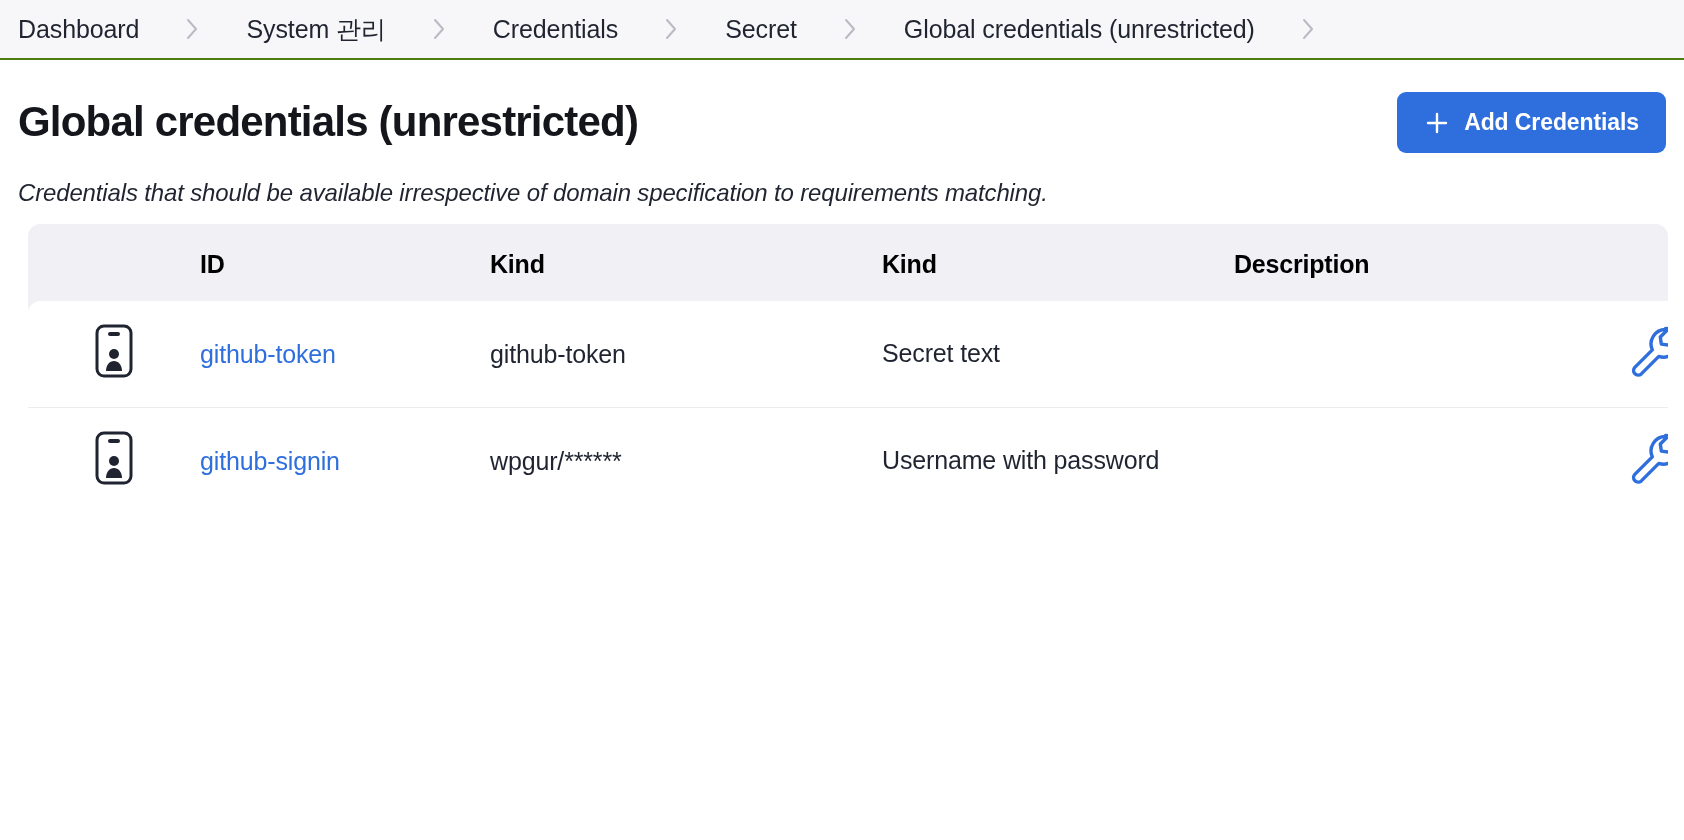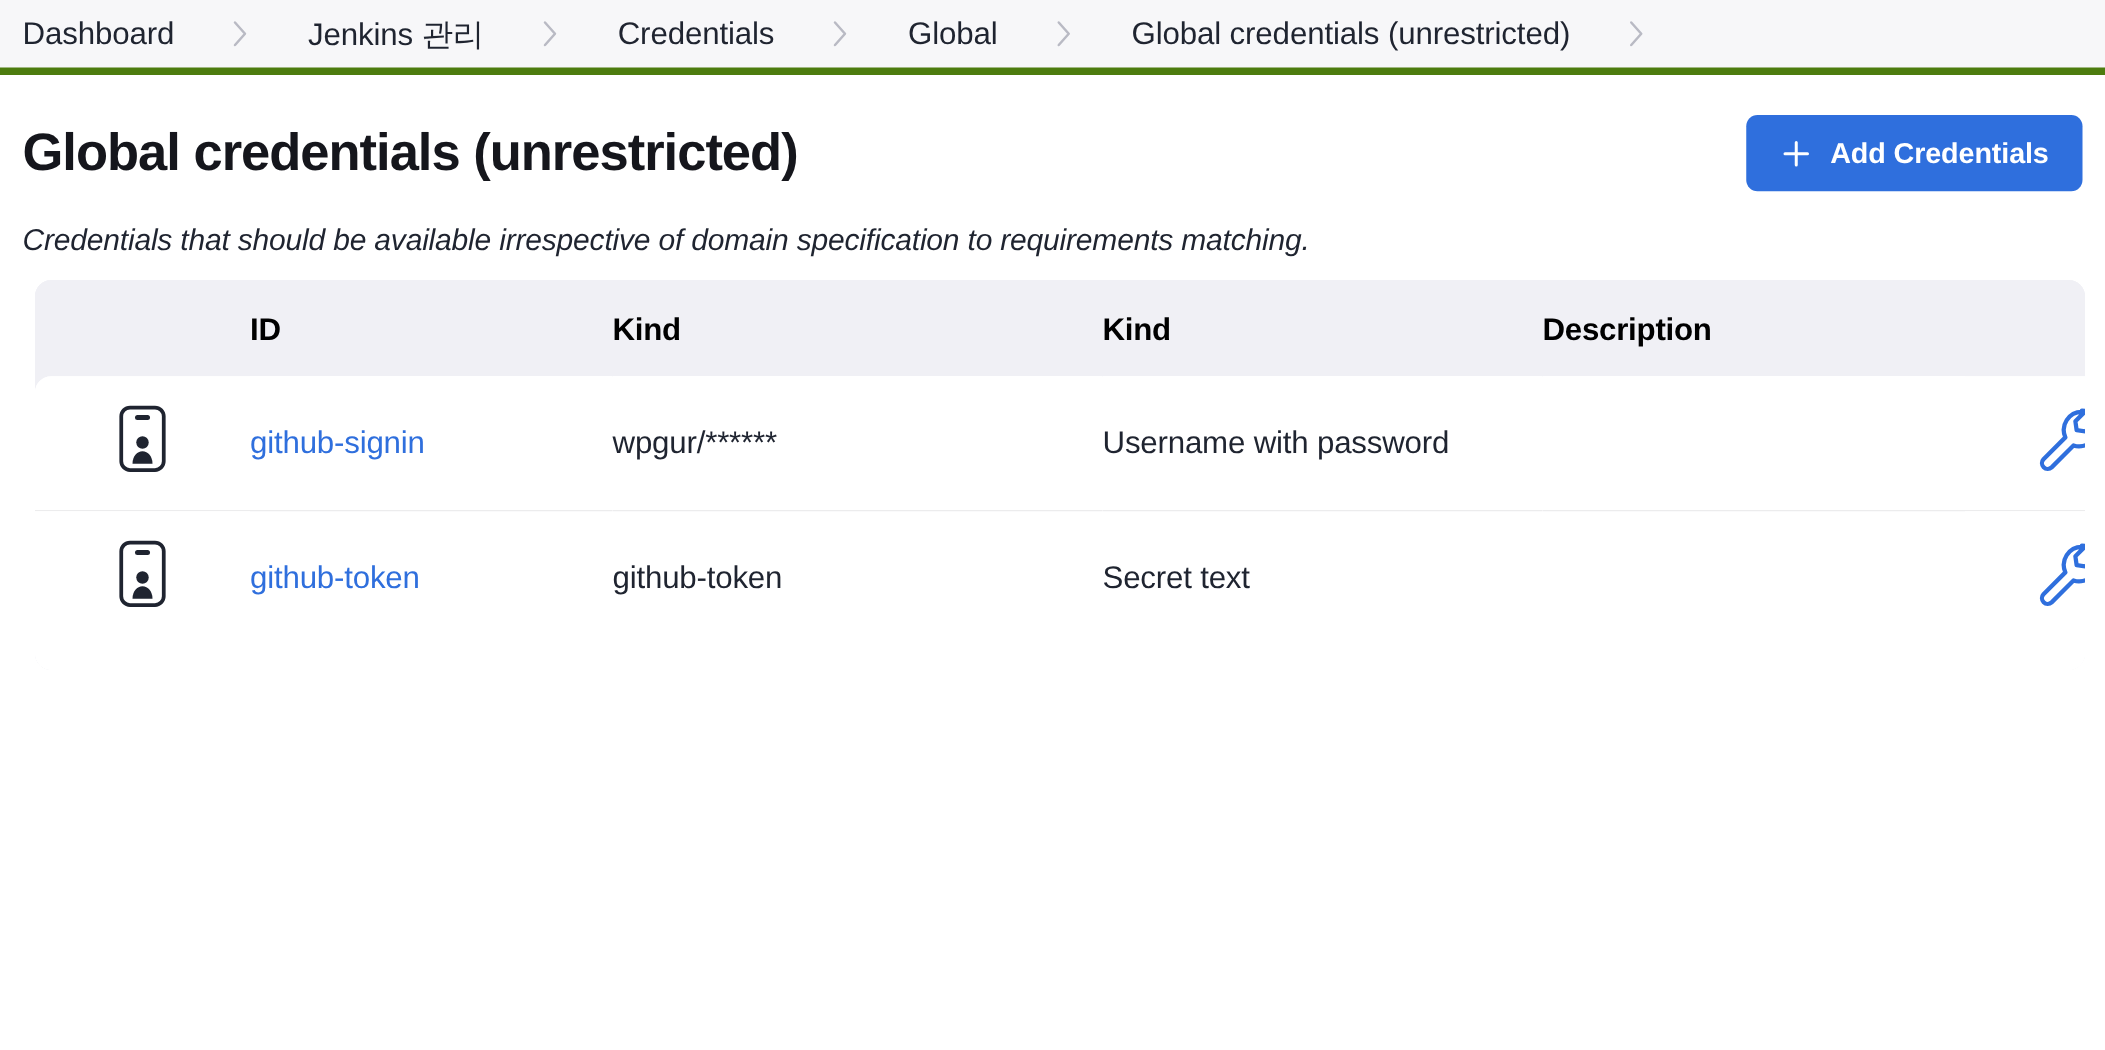--- a/index.html
+++ b/index.html
@@ -12,21 +12,21 @@
     background: #ffffff;
     font-family: "Liberation Sans", sans-serif;
     color: #1f2430;
     overflow: hidden;
   }
 
   
   .breadcrumb-bar {
     height: 60px;
     background: #f7f7f9;
-    border-bottom: 6px solid #4d7c0f;
+    border-bottom: 2px solid #4d7c0f;
     display: flex;
     align-items: center;
     padding: 0 18px;
     box-sizing: border-box;
     gap: 32px;
   }
   .crumb {
     font-size: 25px;
     color: #1f2430;
     text-decoration: none;
@@ -175,33 +175,33 @@
 </head>
 <body>
 
 <div class="breadcrumb-bar">
   <a class="crumb" href="#">Dashboard</a>
   <span class="crumb-sep">
     <svg width="15" height="24" viewBox="0 0 15 24" fill="none">
         <path d="M3 3 L11 12 L3 21" stroke="#b9bac4" stroke-width="2" stroke-linecap="round" stroke-linejoin="round"></path>
       </svg>
   </span>
-  <a class="crumb" href="#">Jenkins 관리</a>
+  <a class="crumb" href="#">System 관리</a>
   <span class="crumb-sep">
     <svg width="15" height="24" viewBox="0 0 15 24" fill="none">
         <path d="M3 3 L11 12 L3 21" stroke="#b9bac4" stroke-width="2" stroke-linecap="round" stroke-linejoin="round"></path>
       </svg>
   </span>
   <a class="crumb" href="#">Credentials</a>
   <span class="crumb-sep">
     <svg width="15" height="24" viewBox="0 0 15 24" fill="none">
         <path d="M3 3 L11 12 L3 21" stroke="#b9bac4" stroke-width="2" stroke-linecap="round" stroke-linejoin="round"></path>
       </svg>
   </span>
-  <a class="crumb" href="#">Global</a>
+  <a class="crumb" href="#">Secret</a>
   <span class="crumb-sep">
     <svg width="15" height="24" viewBox="0 0 15 24" fill="none">
         <path d="M3 3 L11 12 L3 21" stroke="#b9bac4" stroke-width="2" stroke-linecap="round" stroke-linejoin="round"></path>
       </svg>
   </span>
   <a class="crumb" href="#">Global credentials (unrestricted)</a>
   <span class="crumb-sep">
     <svg width="15" height="24" viewBox="0 0 15 24" fill="none">
         <path d="M3 3 L11 12 L3 21" stroke="#b9bac4" stroke-width="2" stroke-linecap="round" stroke-linejoin="round"></path>
       </svg>
@@ -241,24 +241,24 @@
           <span class="badge-icon">
             <svg width="38" height="54" viewBox="0 0 38 54" fill="none">
               <rect x="2" y="2" width="34" height="50" rx="7" stroke="#1f2430" stroke-width="3"></rect>
               <rect x="13" y="8" width="12" height="4" rx="2" fill="#1f2430"></rect>
               <circle cx="19" cy="30" r="5" fill="#1f2430"></circle>
               <path d="M11 47 c0 -6 3.6 -10 8 -10 c4.4 0 8 4 8 10 z" fill="#1f2430"></path>
             </svg>
           </span>
         </td>
         <td>
-          <a class="cred-link" href="#">github-signin</a>
-        </td>
-        <td>wpgur/******</td>
-        <td class="kind-cell">Username with password</td>
+          <a class="cred-link" href="#">github-token</a>
+        </td>
+        <td>github-token</td>
+        <td class="kind-cell">Secret text</td>
         <td></td>
         <td class="cell-act">
           <span class="wrench-icon">
             <svg width="56" height="56" viewBox="0 0 56 56" fill="none">
               <path d="M39.5 6.5 a14.5 14.5 0 0 0 -13.2 20.4 L8.8 44.4 a4.6 4.6 0 0 0 6.5 6.5 L32.8 33.4 A14.5 14.5 0 0 0 50.5 14 l-8.1 8.1 -7.1 -1 -1 -7.1 8.1 -8.1 a14.6 14.6 0 0 0 -2.9 -0.4 z" stroke="#2f6fdd" stroke-width="3.4" stroke-linejoin="round" stroke-linecap="round"></path>
             </svg>
           </span>
         </td>
       </tr>
 
@@ -267,24 +267,24 @@
           <span class="badge-icon">
             <svg width="38" height="54" viewBox="0 0 38 54" fill="none">
               <rect x="2" y="2" width="34" height="50" rx="7" stroke="#1f2430" stroke-width="3"></rect>
               <rect x="13" y="8" width="12" height="4" rx="2" fill="#1f2430"></rect>
               <circle cx="19" cy="30" r="5" fill="#1f2430"></circle>
               <path d="M11 47 c0 -6 3.6 -10 8 -10 c4.4 0 8 4 8 10 z" fill="#1f2430"></path>
             </svg>
           </span>
         </td>
         <td>
-          <a class="cred-link" href="#">github-token</a>
-        </td>
-        <td>github-token</td>
-        <td class="kind-cell">Secret text</td>
+          <a class="cred-link" href="#">github-signin</a>
+        </td>
+        <td>wpgur/******</td>
+        <td class="kind-cell">Username with password</td>
         <td></td>
         <td class="cell-act">
           <span class="wrench-icon">
             <svg width="56" height="56" viewBox="0 0 56 56" fill="none">
               <path d="M39.5 6.5 a14.5 14.5 0 0 0 -13.2 20.4 L8.8 44.4 a4.6 4.6 0 0 0 6.5 6.5 L32.8 33.4 A14.5 14.5 0 0 0 50.5 14 l-8.1 8.1 -7.1 -1 -1 -7.1 8.1 -8.1 a14.6 14.6 0 0 0 -2.9 -0.4 z" stroke="#2f6fdd" stroke-width="3.4" stroke-linejoin="round" stroke-linecap="round"></path>
             </svg>
           </span>
         </td>
       </tr>
 

